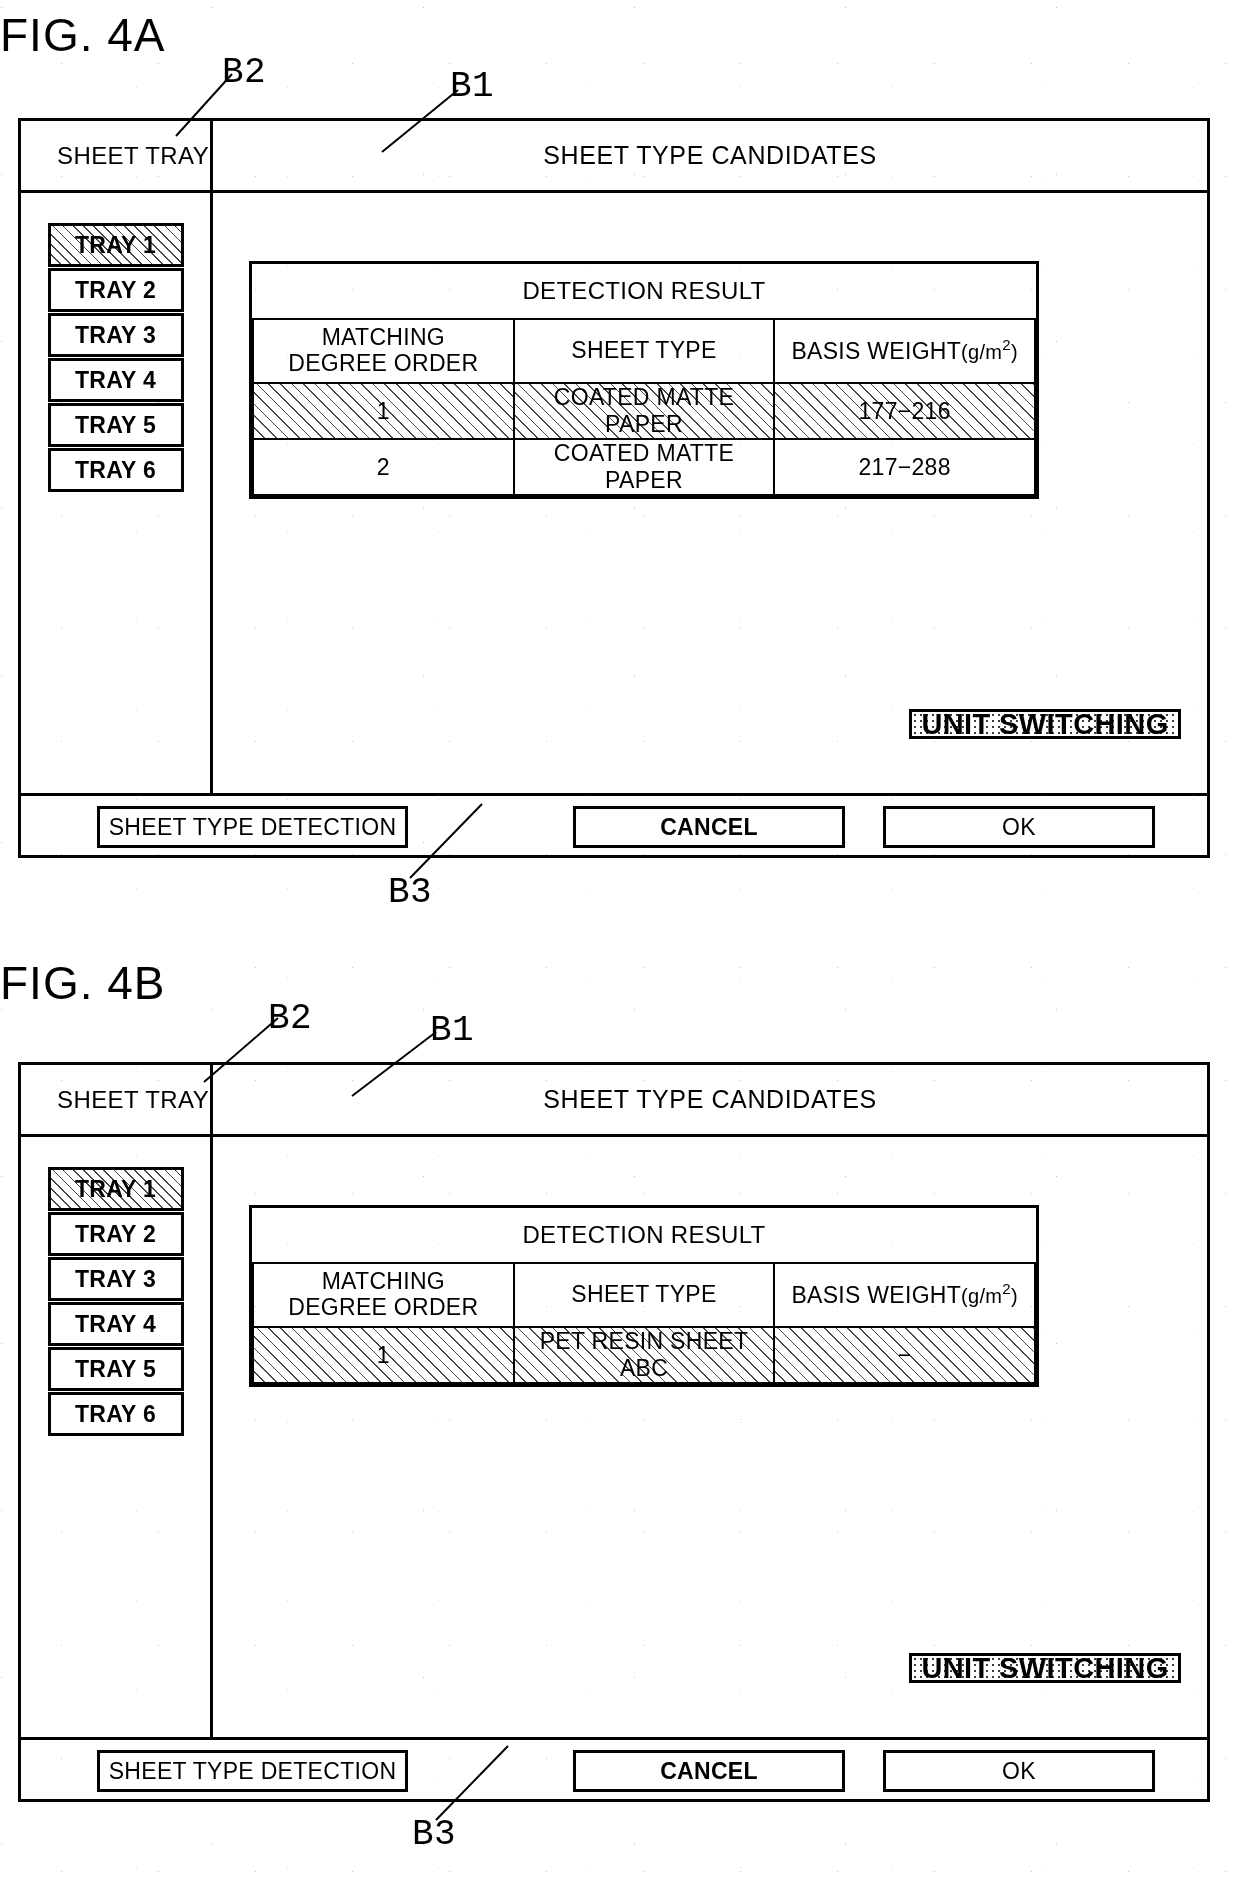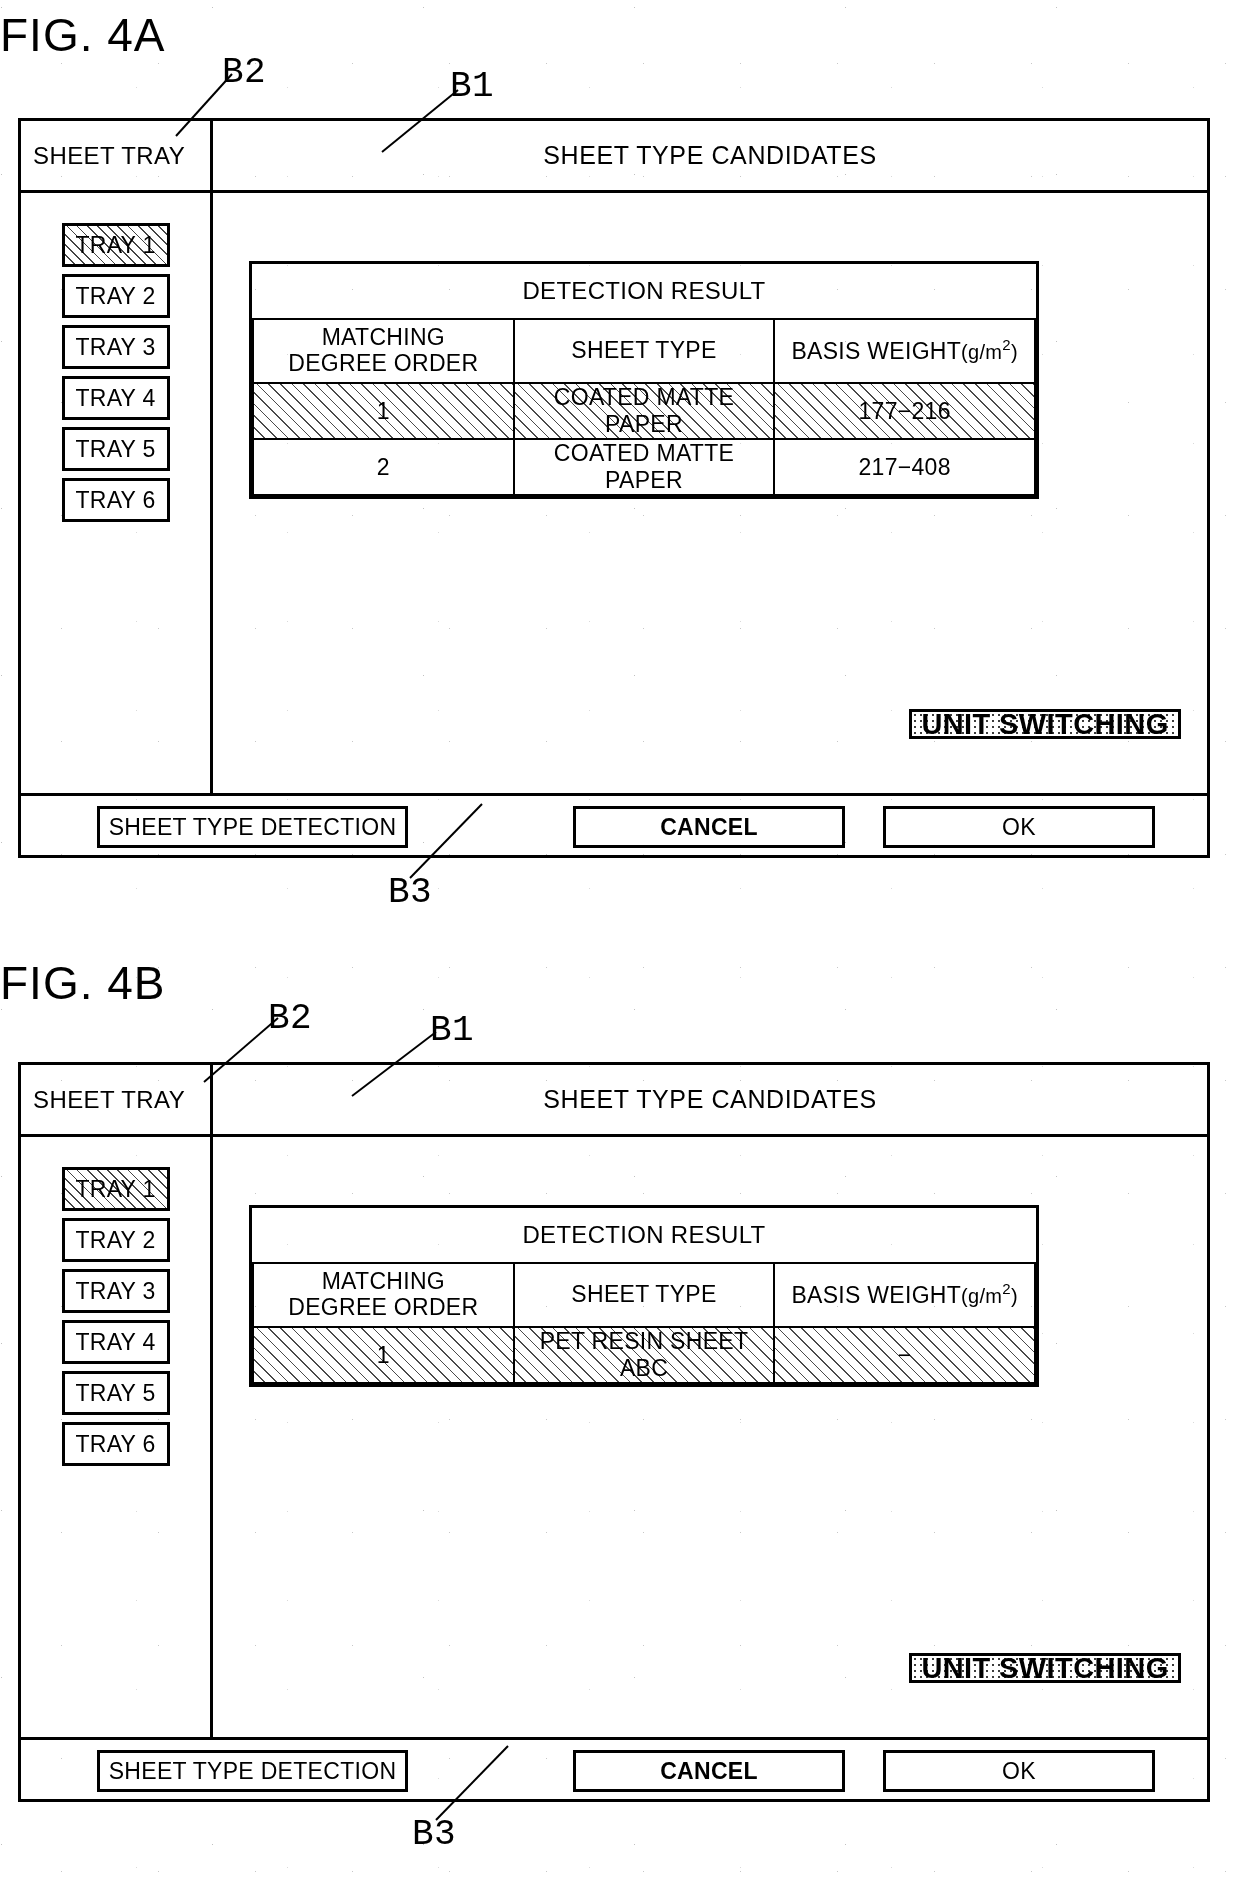--- a/index.html
+++ b/index.html
@@ -86,21 +86,21 @@
     border-bottom: 3px solid #000;
     box-sizing: border-box;
   }
   .head-left {
     width: 192px;
     border-right: 3px solid #000;
     box-sizing: border-box;
     display: flex;
     align-items: center;
     justify-content: flex-start;
-    padding-left: 12px;
+    padding-left: 36px;
     font-size: 24px;
     letter-spacing: .4px;
   }
   .head-right {
     flex: 1;
     display: flex;
     align-items: center;
     justify-content: center;
     font-size: 25px;
     letter-spacing: .6px;
@@ -112,32 +112,33 @@
     height: 600px;
     box-sizing: border-box;
   }
   .tray-col {
     width: 192px;
     border-right: 3px solid #000;
     box-sizing: border-box;
     padding: 30px 0 0 0;
   }
   .tray-btn {
-    width: 108px;
+    width: 136px;
     height: 44px;
-    margin: 0 auto 7px auto;
+    margin: 0 auto 1px auto;
     border: 3px solid #000;
     box-sizing: border-box;
     display: flex;
     align-items: center;
     justify-content: center;
     font-size: 23px;
     letter-spacing: .3px;
     background: #ffffff;
     position: relative;
+    font-weight: bold;
   }
   .tray-btn.selected {
     background-image: repeating-linear-gradient(
       45deg,
       #ffffff 0px, #ffffff 6px,
       #444444 6px, #444444 7.2px
     );
   }
 
   .content-col {
@@ -316,21 +317,21 @@
               </td>
             </tr>
             <tr class="hatched">
               <td class="data-cell">1</td>
               <td class="data-cell">COATED MATTE PAPER</td>
               <td class="data-cell">177−216</td>
             </tr>
             <tr>
               <td class="data-cell">2</td>
               <td class="data-cell">COATED MATTE PAPER</td>
-              <td class="data-cell">217−408</td>
+              <td class="data-cell">217−288</td>
             </tr>
           </tbody>
             </table>
         </div>
 
         <div class="unit-switch">
           <span>UNIT SWITCHING</span>
         </div>
 
       </div>

